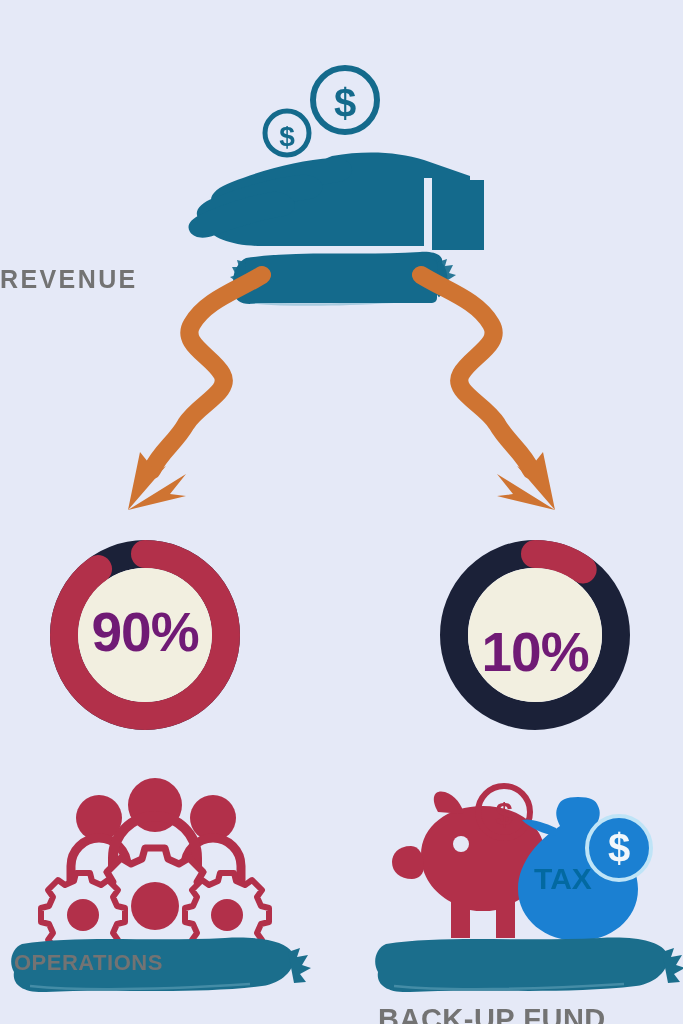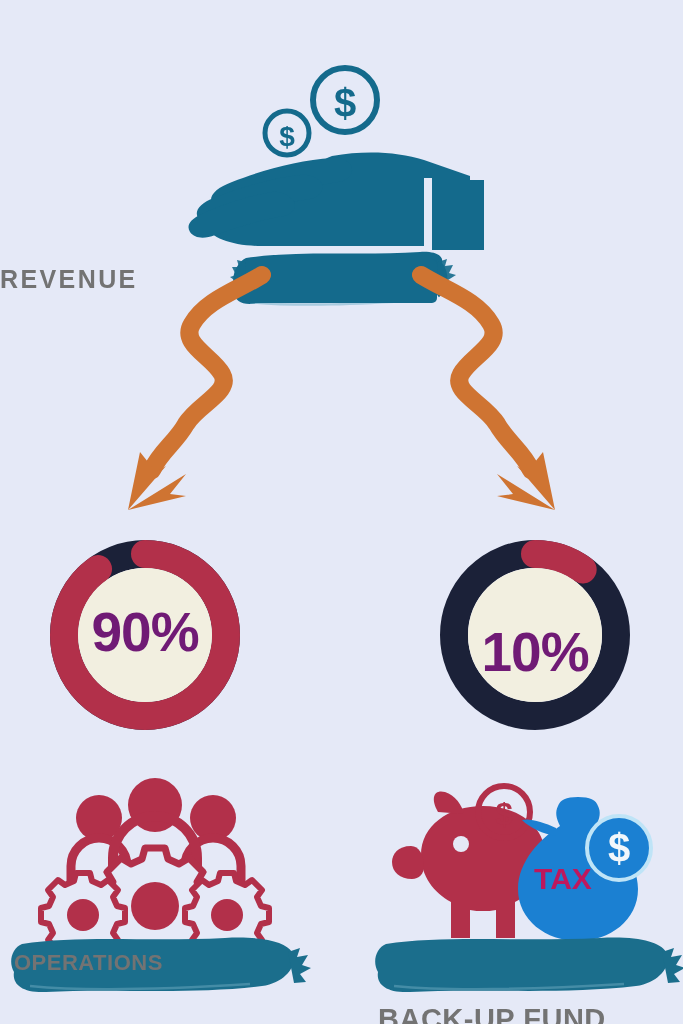--- a/index.html
+++ b/index.html
@@ -71,21 +71,21 @@
   }
   #donut-label-left  { left: 50px;  top: 600px; }
   #donut-label-right { left: 440px; top: 600px; margin-top: 20px; }
 
   .tax-text {
     position: absolute;
     left: 518px;
     top: 862px;
     width: 90px;
     text-align: center;
-    color: #be185d;
+    color: #0369a1;
     font-weight: bold;
     font-size: 30px;
     font-family: "Liberation Sans", sans-serif;
     letter-spacing: 0px;
   }
 </style>
 </head>
 <body>
 
 <div id="poster">

